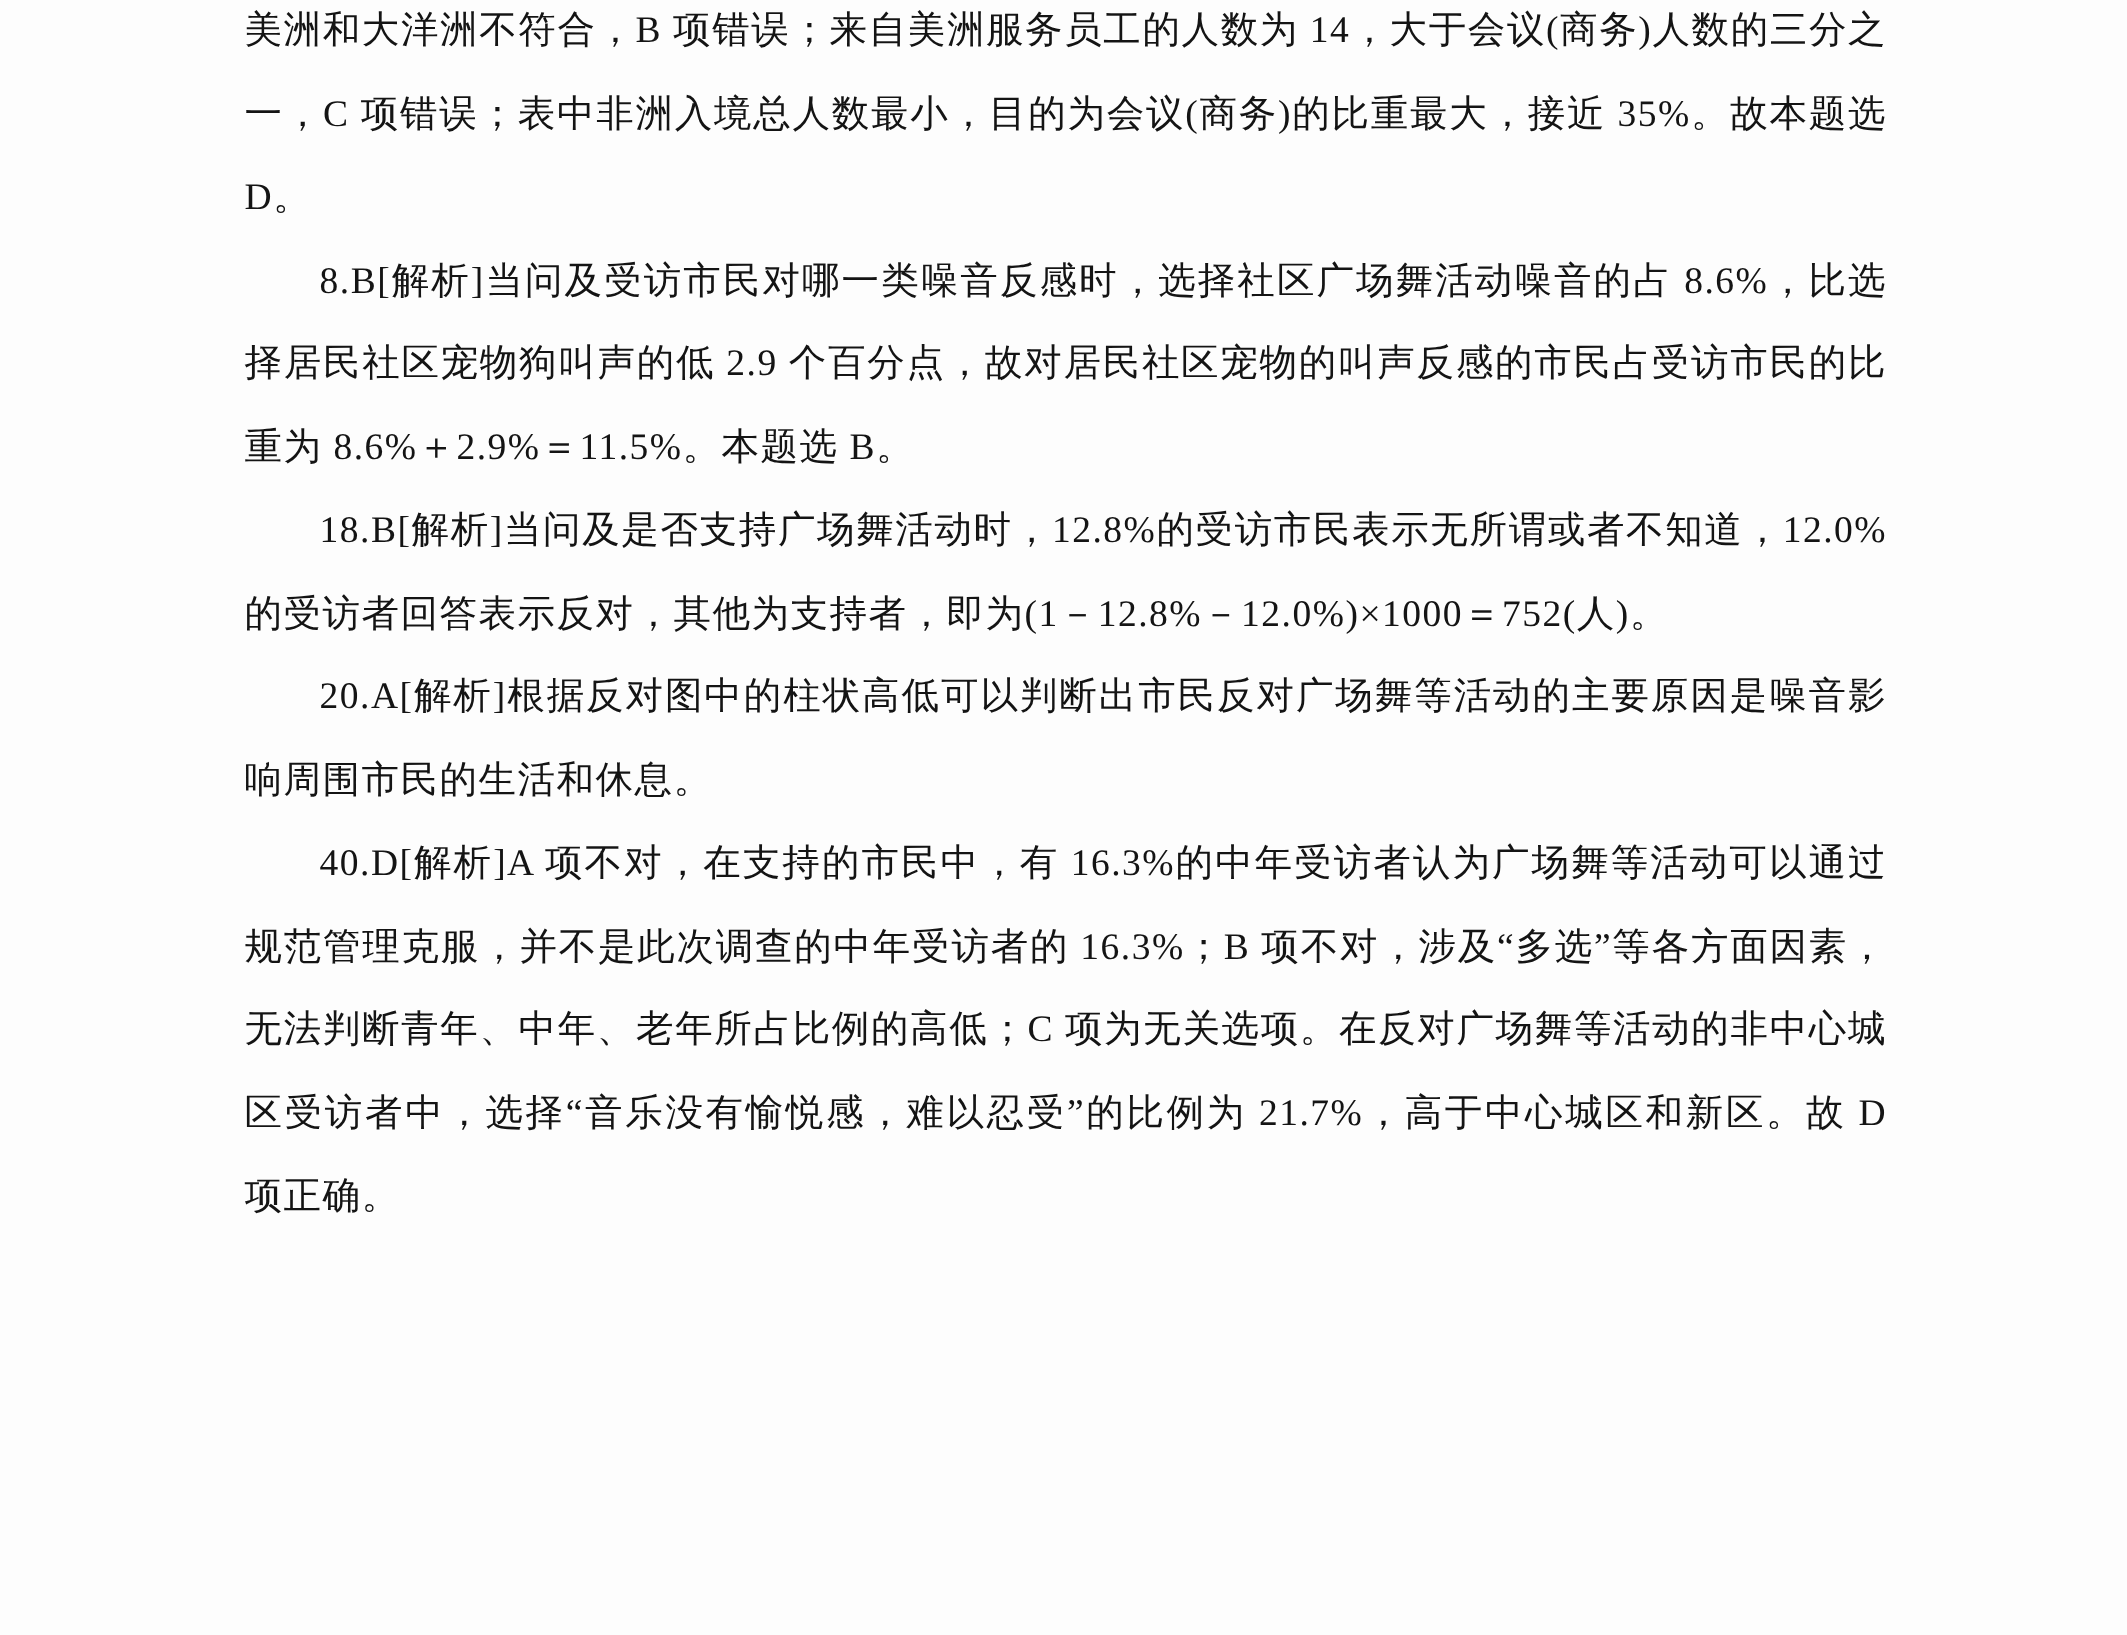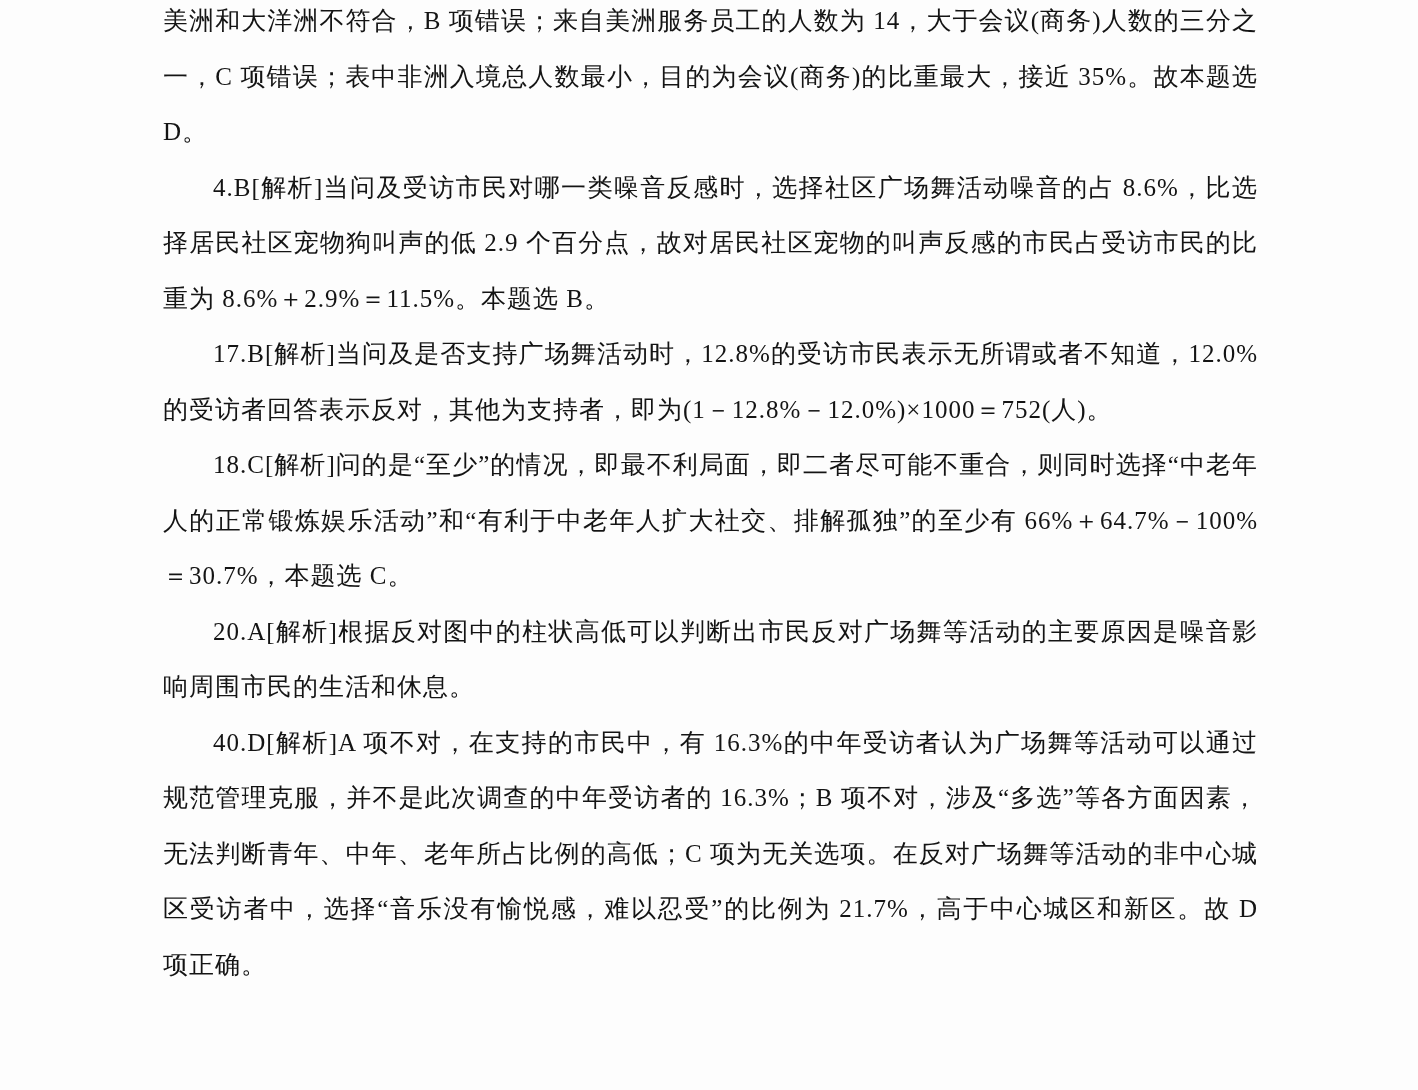--- a/index.html
+++ b/index.html
@@ -42,30 +42,27 @@
 </head>
 <body>
 
 <div class="doc-content">
 
   <p>
     <span></span><span class="analysis"></span><span>美洲和大洋洲不符合，B 项错误；来自美洲服务员工的人数为 14，大于会议(商务)人数的三分之一，C 项错误；表中非洲入境总人数最小，目的为会议(商务)的比重最大，接近 35%。故本题选 D。</span>
   </p>
 
   <p class="indent">
-    <span>4.B[</span><span class="analysis">解析</span><span>]当问及受访市民对哪一类噪音反感时，选择社区广场舞活动噪音的占 8.6%，比选择居民社区宠物狗叫声的低 2.9 个百分点，故对居民社区宠物的叫声反感的市民占受访市民的比重为 8.6%＋2.9%＝11.5%。本题选 B。</span>
+    <span>8.B[</span><span class="analysis">解析</span><span>]当问及受访市民对哪一类噪音反感时，选择社区广场舞活动噪音的占 8.6%，比选择居民社区宠物狗叫声的低 2.9 个百分点，故对居民社区宠物的叫声反感的市民占受访市民的比重为 8.6%＋2.9%＝11.5%。本题选 B。</span>
   </p>
 
   <p class="indent">
-    <span>17.B[</span><span class="analysis">解析</span><span>]当问及是否支持广场舞活动时，12.8%的受访市民表示无所谓或者不知道，12.0%的受访者回答表示反对，其他为支持者，即为(1－12.8%－12.0%)×1000＝752(人)。</span>
+    <span>18.B[</span><span class="analysis">解析</span><span>]当问及是否支持广场舞活动时，12.8%的受访市民表示无所谓或者不知道，12.0%的受访者回答表示反对，其他为支持者，即为(1－12.8%－12.0%)×1000＝752(人)。</span>
   </p>
 
-  <p class="indent">
-    <span>18.C[</span><span class="analysis">解析</span><span>]问的是“至少”的情况，即最不利局面，即二者尽可能不重合，则同时选择“中老年人的正常锻炼娱乐活动”和“有利于中老年人扩大社交、排解孤独”的至少有 66%＋64.7%－100%＝30.7%，本题选 C。</span>
-  </p>
 
   <p class="indent">
     <span>20.A[</span><span class="analysis">解析</span><span>]根据反对图中的柱状高低可以判断出市民反对广场舞等活动的主要原因是噪音影响周围市民的生活和休息。</span>
   </p>
 
   <p class="indent">
     <span>40.D[</span><span class="analysis">解析</span><span>]A 项不对，在支持的市民中，有 16.3%的中年受访者认为广场舞等活动可以通过规范管理克服，并不是此次调查的中年受访者的 16.3%；B 项不对，涉及“多选”等各方面因素，无法判断青年、中年、老年所占比例的高低；C 项为无关选项。在反对广场舞等活动的非中心城区受访者中，选择“音乐没有愉悦感，难以忍受”的比例为 21.7%，高于中心城区和新区。故 D 项正确。</span>
   </p>
 
 </div>

